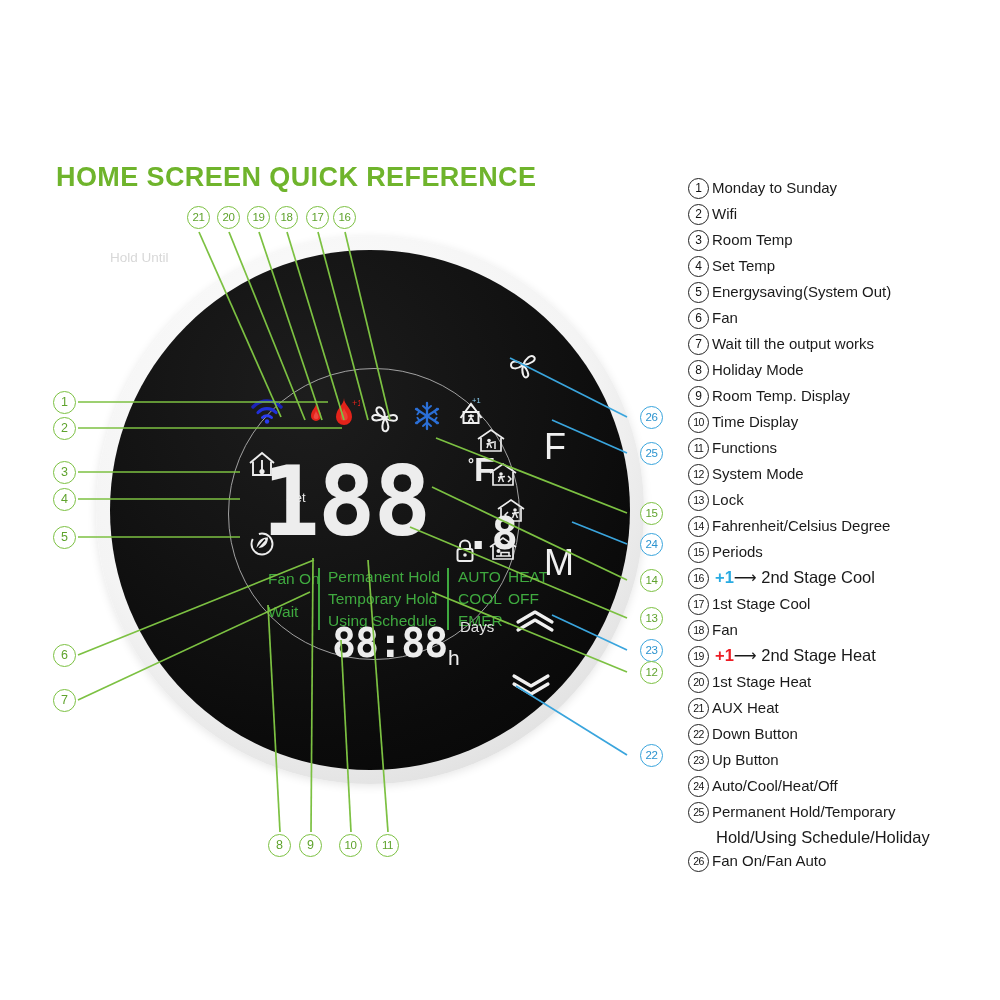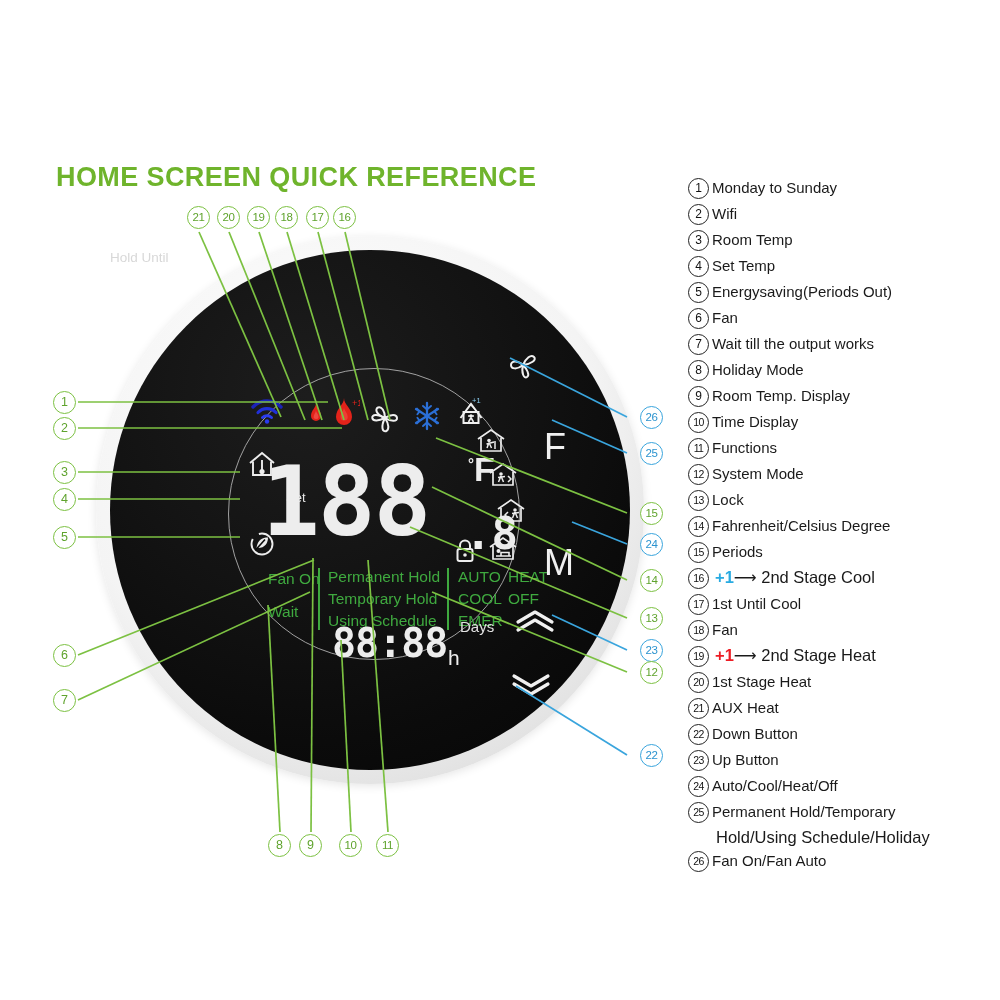--- a/index.html
+++ b/index.html
@@ -396,21 +396,21 @@
       <div class="lrow">
         <div class="lnum">3</div>
         <div class="ltext">Room Temp</div>
       </div>
       <div class="lrow">
         <div class="lnum">4</div>
         <div class="ltext">Set Temp</div>
       </div>
       <div class="lrow">
         <div class="lnum">5</div>
-        <div class="ltext">Energysaving(Periods Out)</div>
+        <div class="ltext">Energysaving(System Out)</div>
       </div>
       <div class="lrow">
         <div class="lnum">6</div>
         <div class="ltext">Fan</div>
       </div>
       <div class="lrow">
         <div class="lnum">7</div>
         <div class="ltext">Wait till the output works</div>
       </div>
       <div class="lrow">
@@ -444,21 +444,21 @@
       <div class="lrow">
         <div class="lnum wide">15</div>
         <div class="ltext">Periods</div>
       </div>
       <div class="lrow">
         <div class="lnum wide">16</div>
         <div class="ltext2"><span style="color: rgb(41, 171, 226); font-weight: bold;">+1</span><span class="arrow">⟶ </span><span> 2nd Stage Cool</span></div>
       </div>
       <div class="lrow">
         <div class="lnum wide">17</div>
-        <div class="ltext">1st Until Cool</div>
+        <div class="ltext">1st Stage Cool</div>
       </div>
       <div class="lrow">
         <div class="lnum wide">18</div>
         <div class="ltext">Fan</div>
       </div>
       <div class="lrow">
         <div class="lnum wide">19</div>
         <div class="ltext2"><span style="color: rgb(237, 28, 36); font-weight: bold;">+1</span><span class="arrow">⟶ </span><span> 2nd Stage Heat</span></div>
       </div>
       <div class="lrow">

